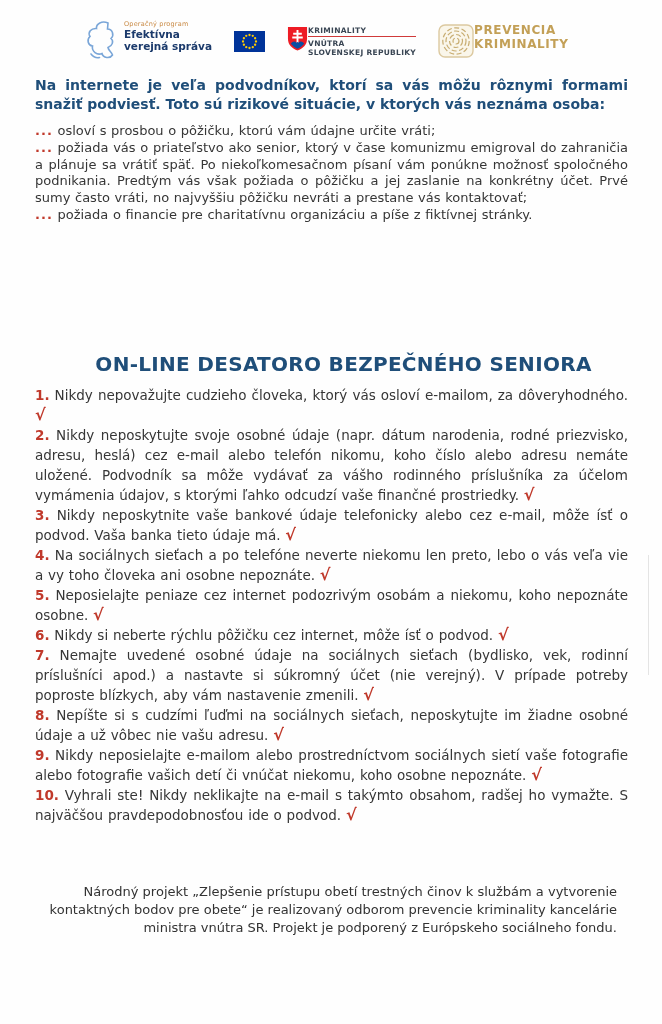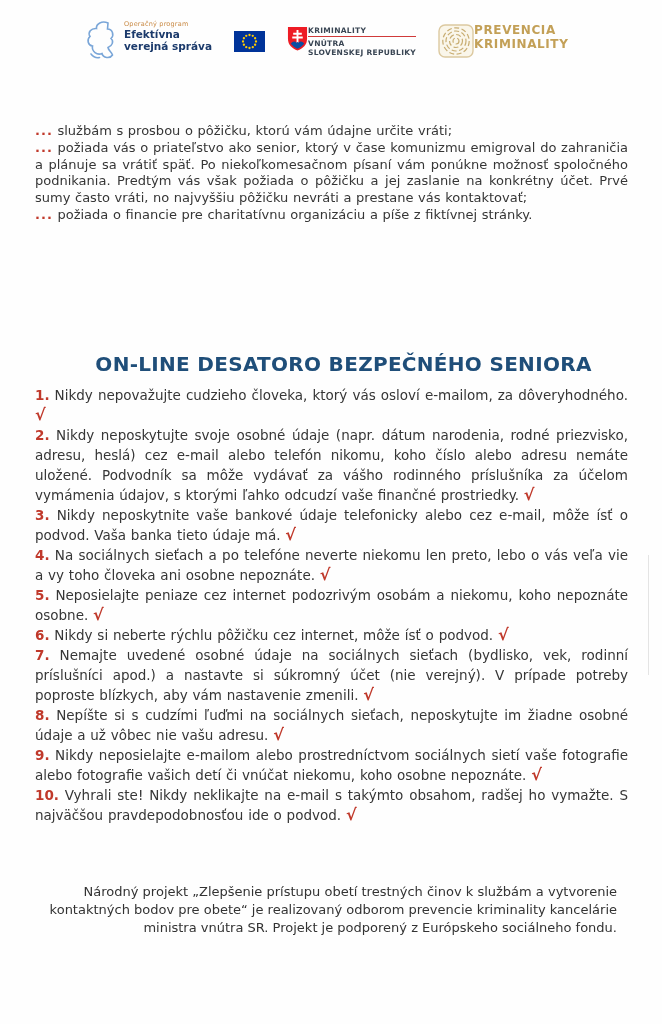--- a/index.html
+++ b/index.html
@@ -104,23 +104,24 @@
           <circle cx="18" cy="17" r="13.2"></circle>
         </g>
       </svg>
       <div class="logo-text">
         <span class="prev-line">PREVENCIA</span>
         <span class="prev-line">KRIMINALITY</span>
       </div>
     </div>
   </header>
 
+  <p class="intro-heading">Na internete je veľa podvodníkov, ktorí sa vás môžu rôznymi formami snažiť podviesť. Toto sú rizikové situácie, v ktorých vás neznáma osoba:</p>
 
   <div class="bullets">
-    <p class="bullet"><span class="dots">...</span> <span>službám s prosbou o pôžičku, ktorú vám údajne určite vráti;</span></p>
+    <p class="bullet"><span class="dots">...</span> <span>osloví s prosbou o pôžičku, ktorú vám údajne určite vráti;</span></p>
     <p class="bullet"><span class="dots">...</span> <span>požiada vás o priateľstvo ako senior, ktorý v čase komunizmu emigroval do zahraničia a plánuje sa vrátiť späť. Po niekoľkomesačnom písaní vám ponúkne možnosť spoločného podnikania. Predtým vás však požiada o pôžičku a jej zaslanie na konkrétny účet. Prvé sumy často vráti, no najvyššiu pôžičku nevráti a prestane vás kontaktovať;</span></p>
     <p class="bullet"><span class="dots">...</span> <span>požiada o financie pre charitatívnu organizáciu a píše z fiktívnej stránky.</span></p>
   </div>
 
   <h1 class="title">ON-LINE DESATORO BEZPEČNÉHO SENIORA</h1>
 
   <div class="rules">
     <p class="rule"><span class="num">1.</span> <span>Nikdy nepovažujte cudzieho človeka, ktorý vás osloví e-mailom, za dôveryhodného.</span> <span class="check">√</span></p>
     <p class="rule"><span class="num">2.</span> <span>Nikdy neposkytujte svoje osobné údaje (napr. dátum narodenia, rodné priezvisko, adresu, heslá) cez e-mail alebo telefón nikomu, koho číslo alebo adresu nemáte uložené. Podvodník sa môže vydávať za vášho rodinného príslušníka za účelom vymámenia údajov, s ktorými ľahko odcudzí vaše finančné prostriedky.</span> <span class="check">√</span></p>
     <p class="rule"><span class="num">3.</span> <span>Nikdy neposkytnite vaše bankové údaje telefonicky alebo cez e-mail, môže ísť o podvod. Vaša banka tieto údaje má.</span> <span class="check">√</span></p>

